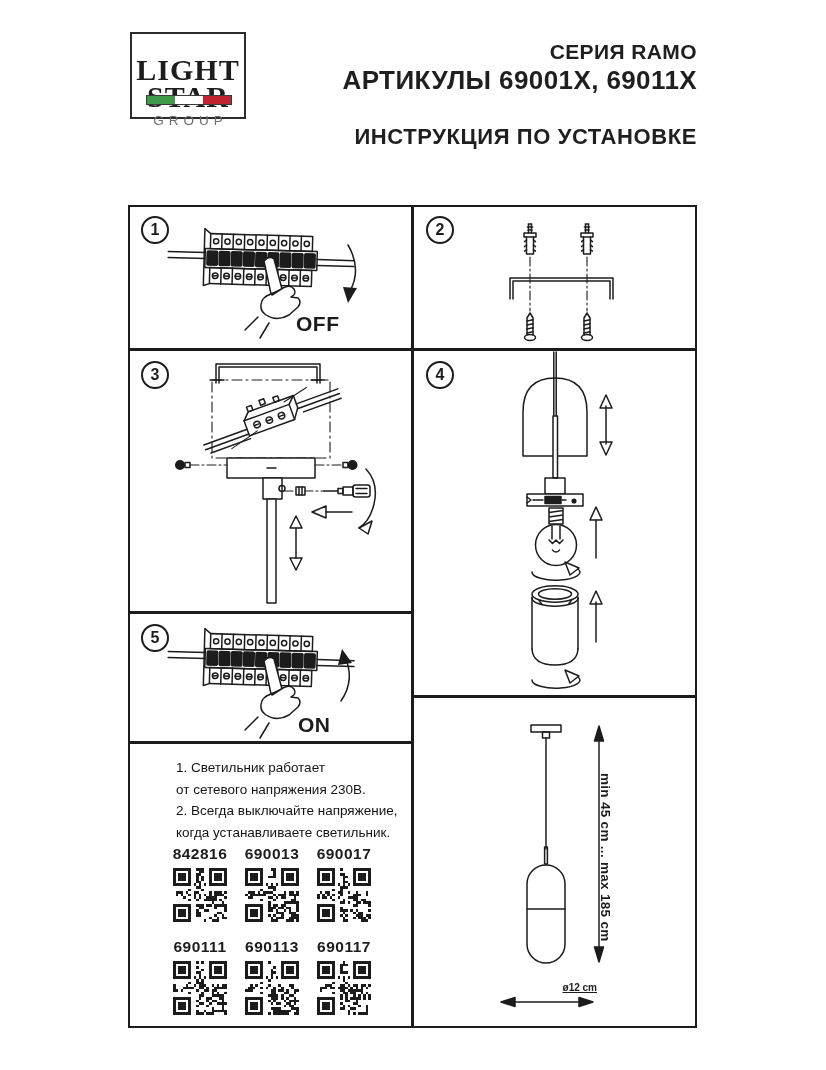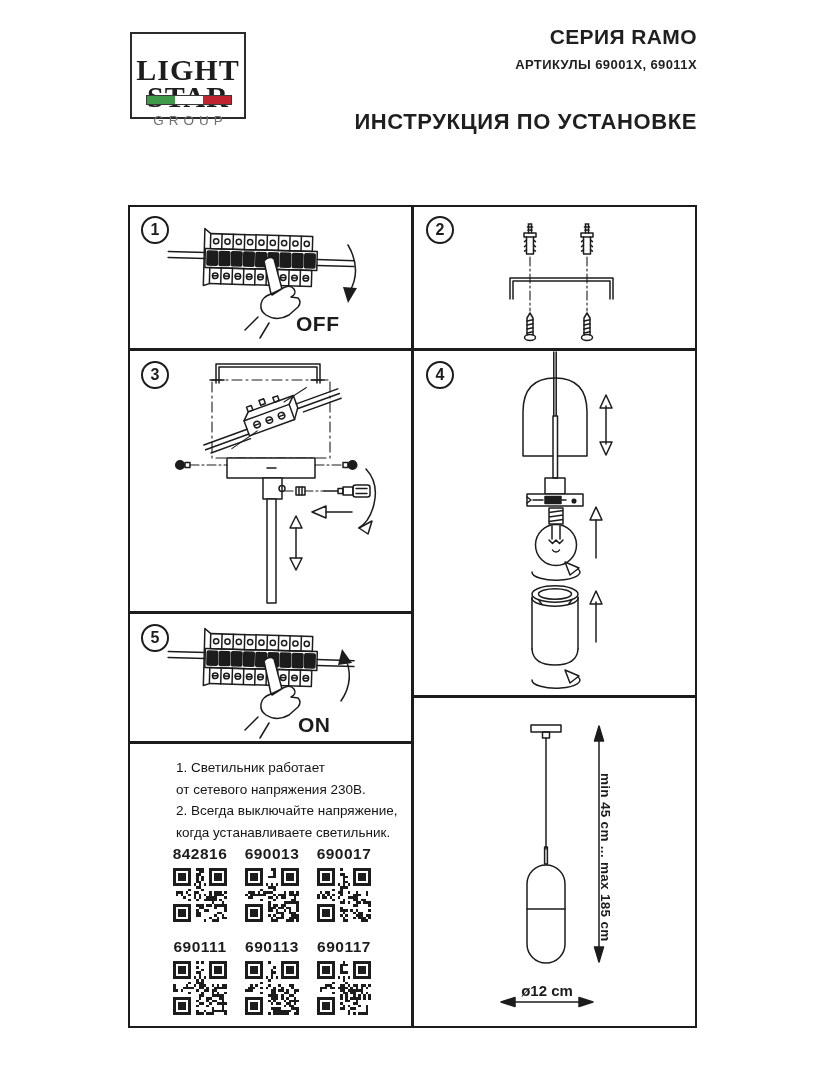--- a/index.html
+++ b/index.html
@@ -29,24 +29,24 @@
   }
   .flag{
     position:absolute;left:14px;bottom:12px;width:84px;height:8px;
     border:1px solid #3a3a3a;display:flex;box-sizing:content-box;
   }
   .flag span{flex:1;}
   .flag .g{background:var(--flag-green);}
   .flag .w{background:var(--flag-white);}
   .flag .r{background:var(--flag-red);}
   .titles{
-    position:absolute;right:129px;top:23px;text-align:right;font-weight:bold;color:#1f1f1f;
+    position:absolute;right:129px;top:38px;text-align:right;font-weight:bold;color:#1f1f1f;
   }
   .t-series{font-size:21px;line-height:28px;letter-spacing:.4px;}
-  .t-articles{font-size:13px;line-height:28px;letter-spacing:.4px;}
+  .t-articles{font-size:26px;line-height:28px;letter-spacing:.4px;}
   .t-instr{font-size:22px;line-height:29px;letter-spacing:.6px;}
   .t-instr.first{margin-top:28px;text-align:right;}
   
   .frame{position:absolute;left:128px;top:205px;width:569px;height:823px;
     border:2.5px solid var(--ink);box-sizing:border-box;}
   .gridline{position:absolute;background:var(--ink);}
   
   .step-circle{
     position:absolute;width:28px;height:28px;border:2px solid var(--ink);border-radius:50%;
     display:flex;align-items:center;justify-content:center;
@@ -64,22 +64,22 @@
   }
   .qr-cell{text-align:center;}
   .qr-label{font-weight:bold;font-size:15.5px;letter-spacing:.5px;height:20px;margin-bottom:3px;}
   svg.qr{width:54px;height:54px;display:block;margin:0 auto;shape-rendering:crispEdges;}
   
   .dim-rot{
     position:absolute;left:613px;top:773px;transform:rotate(90deg);transform-origin:0 0;
     font-weight:bold;font-size:13.5px;letter-spacing:.3px;white-space:nowrap;
   }
   .dim-dia{
-    position:absolute;left:497px;top:982px;width:100px;text-align:center;
-    font-weight:bold;font-size:15px;
+    position:absolute;left:497px;top:982px;width:100px;text-align:right;
+    font-weight:bold;font-size:10px;text-decoration:underline;
   }
 </style>
 </head>
 <body>
 
 <div class="page">
 
   <div class="logo-box">
     <div class="logo-word first">LIGHT</div>
     <div class="logo-word">STAR</div>

